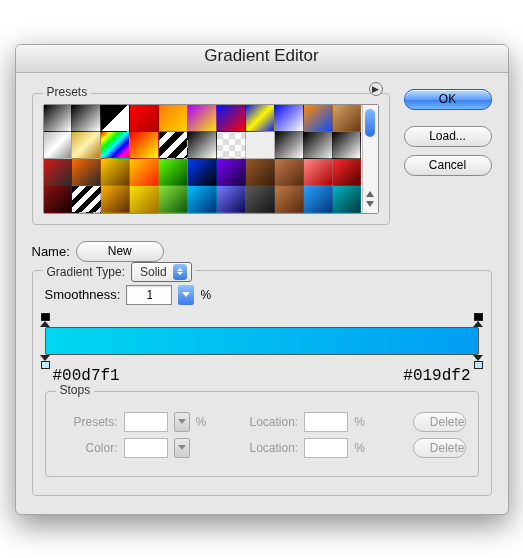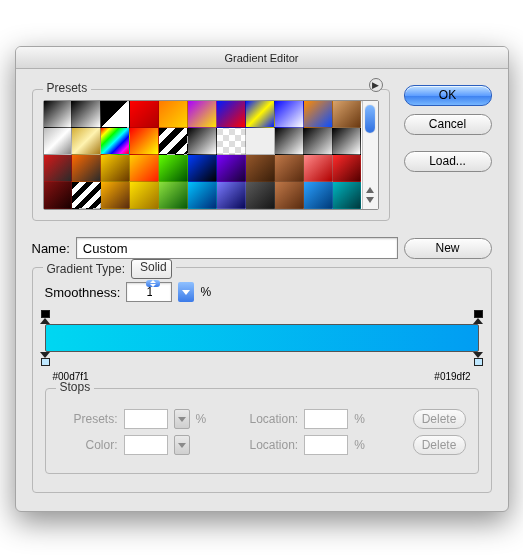--- a/index.html
+++ b/index.html
@@ -20,26 +20,26 @@
   .window {
     width: 494px;
     background: #e7e7e7;
     border: 1px solid #a5a5a5;
     border-radius: 6px;
     box-shadow: 0 10px 30px rgba(0,0,0,0.45);
     overflow: hidden;
   }
 
   .titlebar {
-    height: 22px;
+    height: 28px;
     background: linear-gradient(#f6f6f6, #d8d8d8);
     border-bottom: 1px solid #b0b0b0;
     text-align: center;
     line-height: 22px;
-    font-size: 11px;
+    font-size: 17px;
     color: #222;
   }
 
   .content {
     padding: 14px 16px 18px 16px;
   }
 
   .row-top { display: flex; gap: 14px; }
 
   .fieldset {
@@ -154,21 +154,20 @@
   .popup {
     height: 20px;
     border: 1px solid #6a6a6a;
     border-radius: 3px;
     background: linear-gradient(#fdfdfd, #e8e8e8);
     font-size: 12px;
     padding: 0 4px 0 8px;
     display: inline-flex;
     align-items: center;
     gap: 6px;
-    flex-direction: column;
   }
   .popup .arrows {
     width: 14px; height: 16px;
     border-radius: 3px;
     background: linear-gradient(#8fc0ff,#3b7ae8);
     display: flex; flex-direction: column; align-items: center; justify-content: center;
     gap: 1px;
   }
   .popup .arrows span {
     width: 0; height: 0;
@@ -221,41 +220,41 @@
     border-right: 5px solid transparent;
   }
   .stop-marker .box { width: 9px; height: 8px; border: 1px solid #222; }
   .op-stop .tip  { border-bottom: 6px solid #222; }
   .op-stop .box  { background: #000; }
   .col-stop .tip { border-top: 6px solid #222; }
   .col-stop .box { background: #bfe8ff; }
   .op-stop { top: -14px; }
   .col-stop { bottom: -14px; }
 
-  .hex { position: absolute; bottom: -30px; font-size: 10px; }
+  .hex { position: absolute; bottom: -30px; font-size: 16px; font-family: Liberation Mono, monospace; }
 
   .stops-box { margin-top: 36px; padding: 14px 12px 12px 12px; }
   .stops-row { display: flex; align-items: center; gap: 6px; margin: 6px 0; }
   .stops-row .lbl { color: #9a9a9a; text-align: right; }
   .disabled-input {
     width: 44px; height: 20px;
     border: 1px solid #b9b9b9;
     background: #fff;
   }
   .step-arrow.muted { background: linear-gradient(#e9e9e9,#cfcfcf); border:1px solid #aaa; }
   .step-arrow.muted span { border-top-color: #8a8a8a; }
   .pct { color: #9a9a9a; }
   .delete-btn {
     width: 53px; height: 20px;
     border-radius: 10px;
     border: 1px solid #b2b2b2;
     background: linear-gradient(#fafafa,#e7e7e7);
     color: #9a9a9a;
     font-size: 12px;
-    text-align: center; line-height: 18px;
+    text-align: right; line-height: 18px;
     margin-left: auto;
   }
 </style>
 </head>
 <body>
 
 <div class="window">
   <div class="titlebar">Gradient Editor</div>
 
   <div class="content">
@@ -314,28 +313,27 @@
           <div class="scrollbar">
             <div class="scroll-thumb"></div>
             <div class="scroll-arrow up"></div>
             <div class="scroll-arrow down"></div>
           </div>
         </div>
       </div>
 
       <div class="btn-col">
         <div class="mac-btn default">OK</div>
+        <div class="mac-btn" style="margin-top:8px">Load...</div>
         <div class="mac-btn">Cancel</div>
-        <div class="mac-btn" style="margin-top:8px">Load...</div>
       </div>
     </div>
 
     <div class="row-name">
       <span class="label">Name:</span>
-      <input class="text-input" value="Custom" style="">
       <div class="mac-btn new-btn">New</div>
     </div>
 
     <div class="fieldset gtype-box">
       <span class="legend gtype-legend">
         <span>Gradient Type:</span>
         <span class="popup">
           <span>Solid</span>
           <span class="arrows">
               <span class="u"></span>

